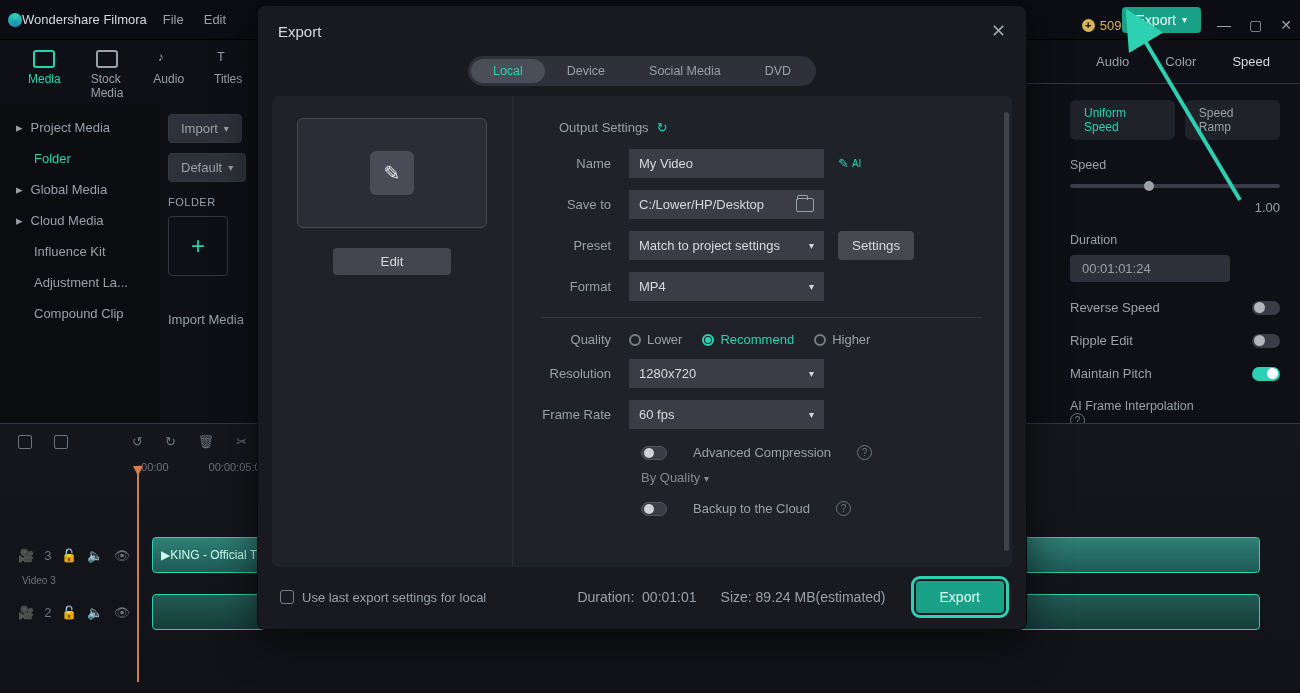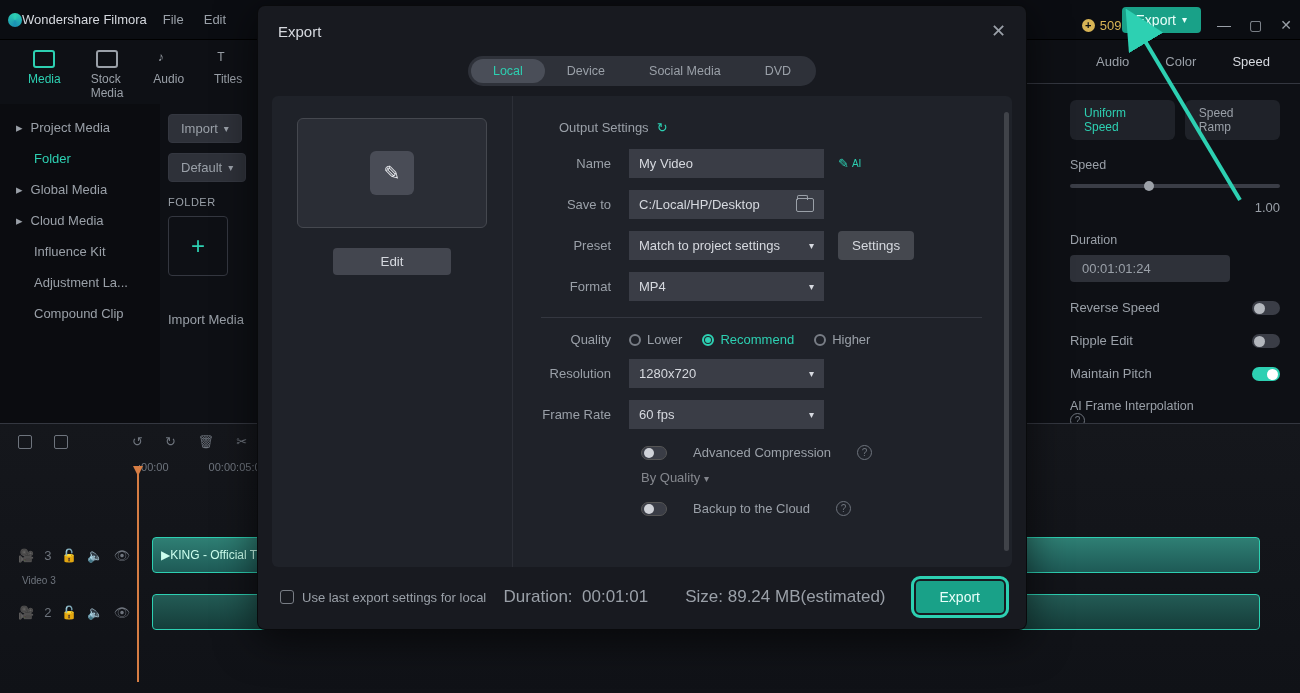--- a/index.html
+++ b/index.html
@@ -67,21 +67,21 @@
   .insp-tabs{display:flex;justify-content:flex-end;gap:36px;padding:14px 30px;border-bottom:1px solid var(--border);color:var(--text-dim)}
   .insp-tabs .act{color:var(--text)}
   .insp-body{padding:16px 20px;color:var(--text-dim)}
   .pill-row{display:flex;gap:10px;margin-bottom:18px}
   .pill{background:var(--bg-3);padding:6px 14px;border-radius:6px;color:var(--text-dim);font-size:12px}
   .pill.on{color:var(--teal)}
   .lbl{font-size:12.5px;margin:8px 0}
   .slider{height:4px;background:var(--field);border-radius:2px;position:relative;margin:12px 0}
   .slider .knob{width:10px;height:10px;border-radius:50%;background:#9ca1a8;position:absolute;top:-3px;left:35%}
   .numbox{float:right}
-  .field-row{display:flex;justify-content:space-between;align-items:flex-end;margin:18px 0}
+  .field-row{display:flex;justify-content:space-between;align-items:center;margin:18px 0}
   .toggle{width:28px;height:14px;border-radius:8px;background:var(--field);position:relative}
   .toggle::after{content:"";width:11px;height:11px;border-radius:50%;background:#b3b7bd;position:absolute;top:1.5px;left:2px}
   .toggle.on{background:var(--teal)}
   .toggle.on::after{left:15px;background:#fff}
   .dur-box{background:var(--field-dark);padding:6px 12px;border-radius:4px;width:160px;margin-top:6px}
   .reset-btn{background:var(--field-dark);color:var(--text-dim);border:1px solid var(--border);border-radius:4px;padding:5px 14px;position:absolute;bottom:14px;right:20px}
   
   .timeline{
     position:absolute;left:0;bottom:0;width:100%;height:270px;
     background:linear-gradient(#15171c,#101217);border-top:1px solid var(--border);
@@ -129,21 +129,21 @@
   .radio.on .dot{border-color:var(--teal)}
   .radio.on .dot::after{content:"";display:block;width:6px;height:6px;background:var(--teal);border-radius:50%;margin:1px}
   .sw-row{display:flex;align-items:center;gap:26px;margin:16px 0 4px 120px;color:var(--text-dim)}
   .sw{width:26px;height:14px;border-radius:8px;background:var(--field);border:1px solid #555;position:relative}
   .sw::after{content:"";width:10px;height:10px;border-radius:50%;background:#cfd2d8;position:absolute;top:1px;left:2px}
   .sub-sel{margin:10px 0 0 120px}
   .help{width:15px;height:15px;border:1px solid var(--text-fade);border-radius:50%;display:flex;align-items:center;justify-content:center;font-size:10px;color:var(--text-fade)}
   .dlg-scroll{position:absolute;right:3px;top:16px;bottom:16px;width:5px;background:#404349;border-radius:3px}
   .dlg-footer{display:flex;align-items:center;padding:14px 22px 16px;color:var(--text-dim);gap:8px}
   .chk{width:14px;height:14px;border:1.5px solid #787d85;border-radius:3px}
-  .dlg-footer .info{margin-left:auto;display:flex;gap:37px;font-size:17px}
+  .dlg-footer .info{margin-left:auto;display:flex;gap:24px;font-size:14px}
   .export-cta{
     margin-left:22px;background:var(--teal-dark);color:#e9fffa;border:none;border-radius:4px;
     padding:8px 24px;font-size:14px;outline:3px solid var(--teal);outline-offset:2px;
   }
   .caret{font-size:10px}
   .folder-icon{width:18px;height:14px;border:1.5px solid var(--text-dim);border-radius:2px;margin-left:8px;position:relative}
   .folder-icon::before{content:"";position:absolute;top:-4px;left:0;width:9px;height:4px;border:1.5px solid var(--text-dim);border-bottom:none;border-radius:2px 2px 0 0}
   
   .arrow-svg{position:absolute;top:0;right:0;width:300px;height:250px;z-index:60;pointer-events:none}
   
@@ -346,21 +346,21 @@
 
       <div class="frm">
         <label>Name</label>
         <input class="in" value="My Video" style="">
         <span class="fldsuffix">✎<span style="font-size:10px">AI</span></span>
       </div>
 
       <div class="frm">
         <label>Save to</label>
         <div class="in sel" style="width:195px">
-          <span>C:/Local/HP/Desktop</span>
+          <span>C:/Lower/HP/Desktop</span>
           <span class="folder-icon"></span>
         </div>
       </div>
 
       <div class="frm">
         <label>Preset</label>
         <div class="in sel">
           <span>Match to project settings</span>
           <span class="caret">▾</span>
         </div>

